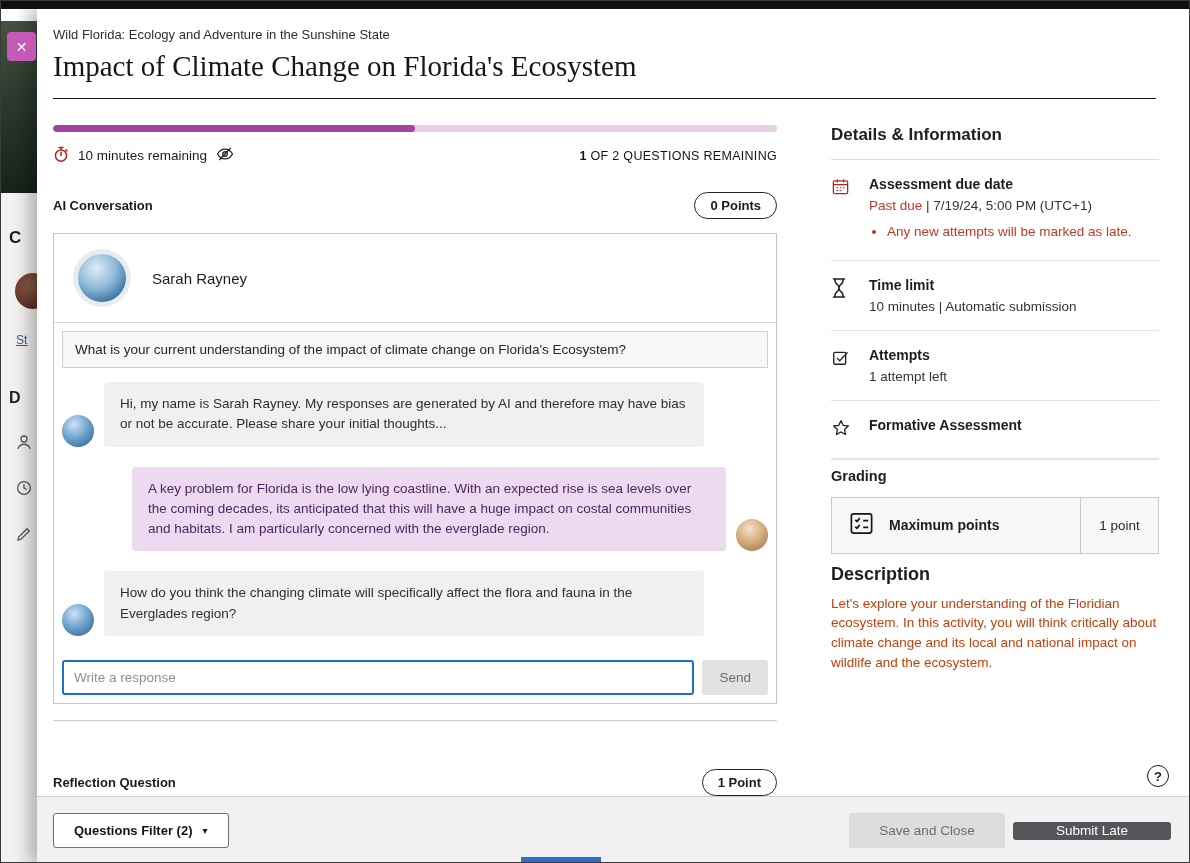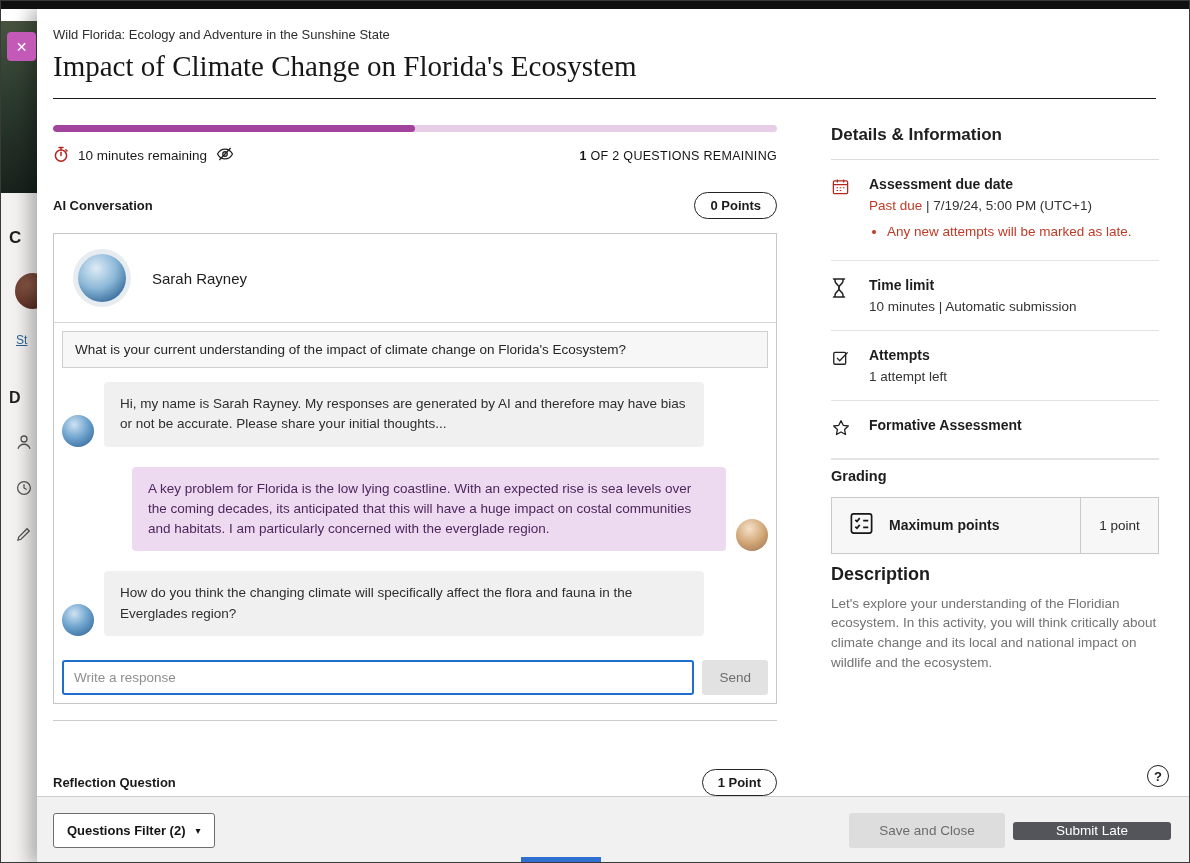--- a/index.html
+++ b/index.html
@@ -95,26 +95,26 @@
 
   .grading-section { border-top:1px solid #e3e3e3; padding-top:8px; }
   .grading-label { font-size:14.5px; font-weight:bold; color:#1d1d1d; }
   .grading-box { margin-top:13px; display:flex; align-items:stretch; border:1px solid #c9c9c9; background:#f7f7f7; }
   .grading-main { flex:1; display:flex; align-items:center; gap:14px; padding:12px 16px; }
   .grading-main .side-label { font-size:14px; }
   .grading-points { width:78px; border-left:1px solid #c9c9c9; display:flex; align-items:center;
                     justify-content:center; font-size:13.5px; color:#2a2a2a; }
 
   .desc-label { margin-top:10px; font-size:18px; font-weight:bold; color:#1d1d1d; }
-  .desc-text { margin-top:9px; font-size:13.5px; line-height:1.45; color:#737373; }
+  .desc-text { margin-top:9px; font-size:13.5px; line-height:1.45; color:#c2410c; }
 
   
   .modal-footer { flex:none; height:68px; background:#f1f1f1; border-top:1px solid #cfcfcf;
                   display:flex; align-items:center; gap:8px; padding:0 20px 0 16px; }
-  .filter-btn { background:#fff; border:1px solid #6e6e6e; border-radius:3px; padding:9px 13px;
+  .filter-btn { background:#fff; border:1px solid #6e6e6e; border-radius:3px; padding:9px 20px;
                 font-size:13px; font-weight:bold; color:#141414; display:flex; align-items:center; gap:10px;
                 font-family:inherit; cursor:pointer; }
   .caret { font-size:10px; line-height:1; }
   .footer-spacer { flex:1; }
   .save-btn { width:156px; height:35px; background:#dddddd; color:#6c6c6c; border:none; border-radius:3px;
               font-size:13.5px; font-family:inherit; cursor:pointer; }
   .submit-btn { width:158px; height:18px; background:var(--submit-bg,#54555a); color:#fff; border:none; border-radius:3px;
                 font-size:13.5px; font-family:inherit; cursor:pointer; }
 
   .help-btn { position:absolute; right:22px; bottom:77px; width:22px; height:22px; border-radius:50%;

